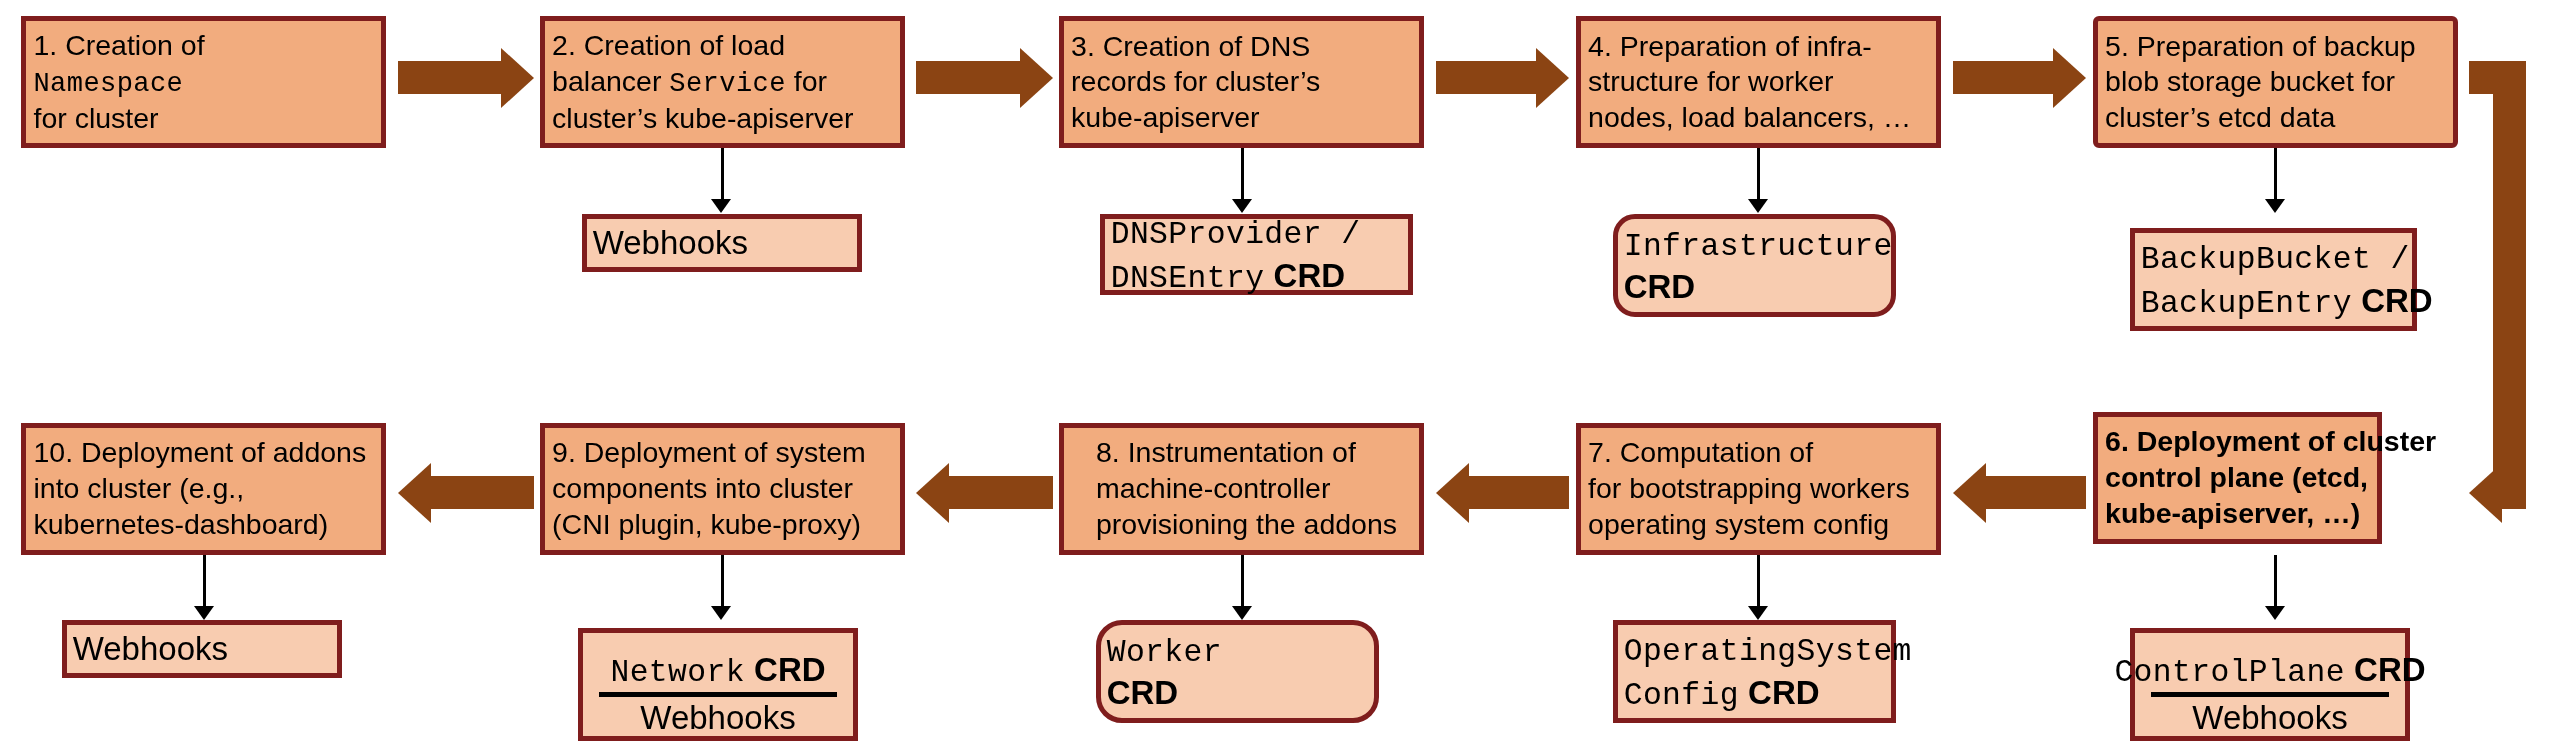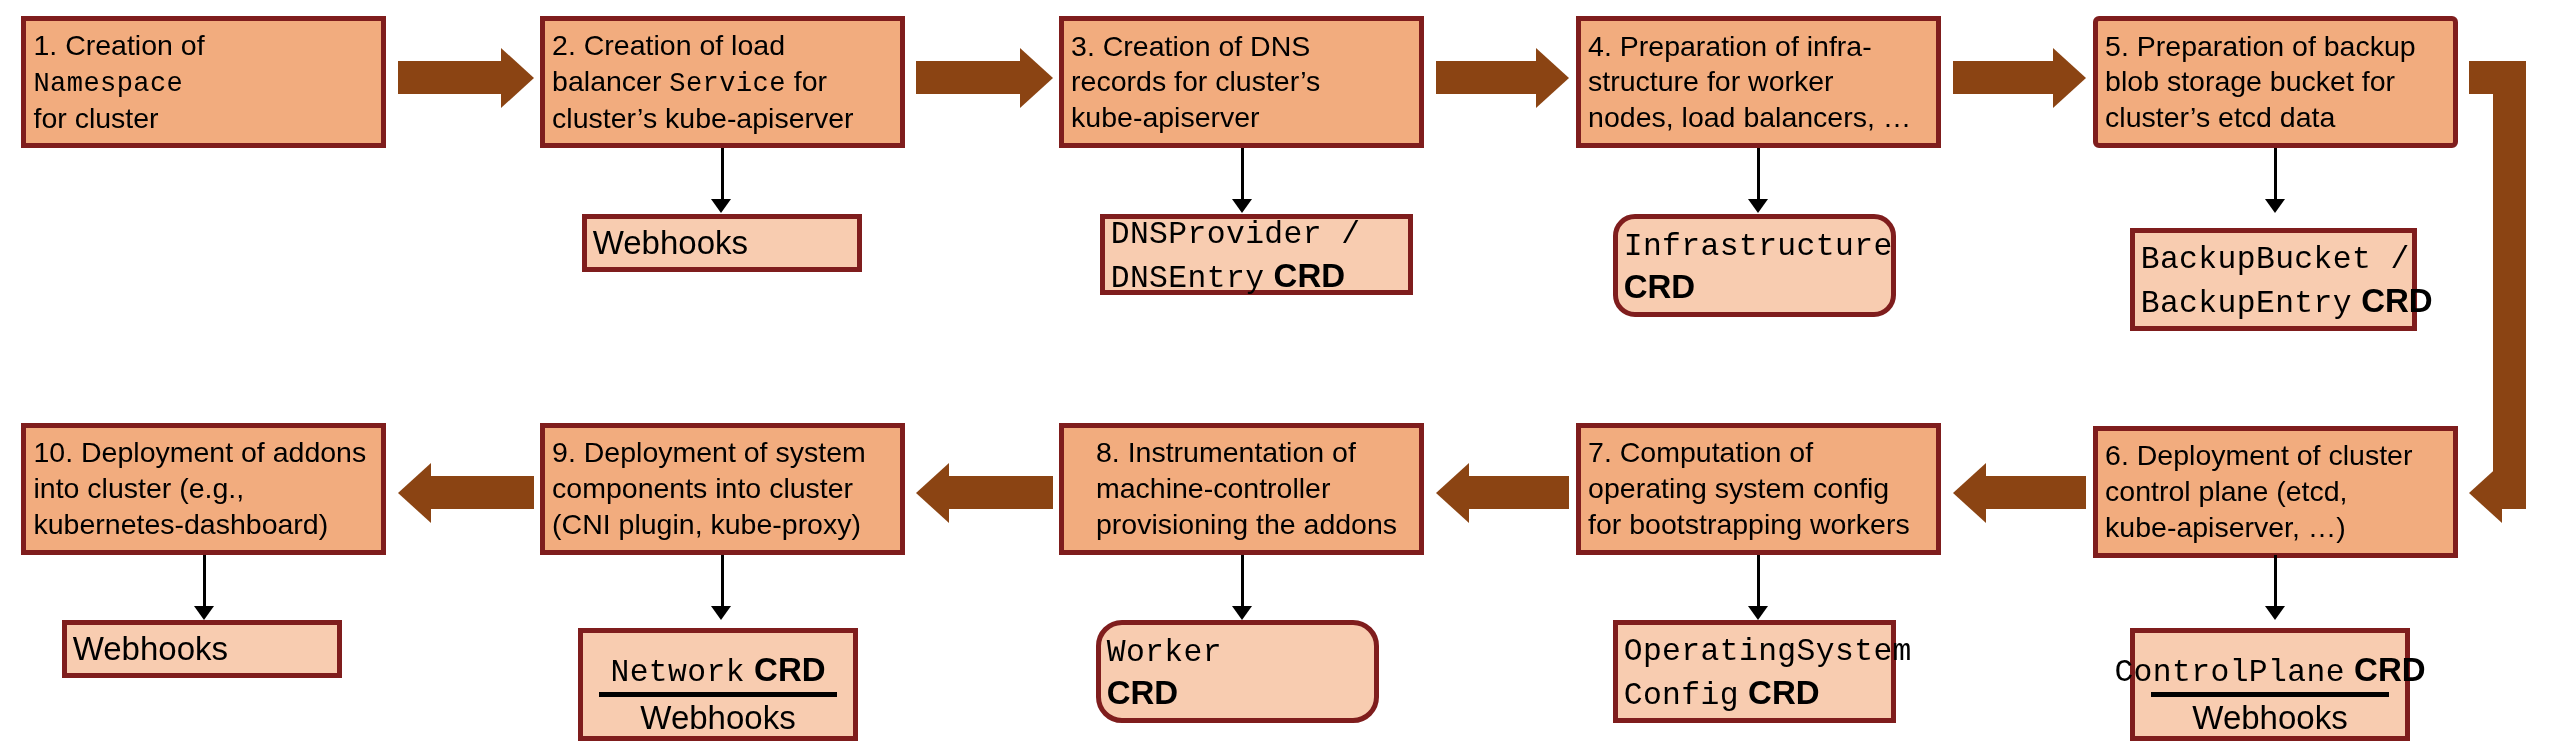--- a/index.html
+++ b/index.html
@@ -114,24 +114,24 @@
       <span class="line"><span>components into cluster</span></span>
       <span class="line"><span>(CNI plugin, kube-proxy)</span></span>
     </div>
     <div class="box step" style="left: 1059px; top: 423px; width: 365px; height: 132px; padding-left: 32px;">
       <span class="line"><span>8. Instrumentation of</span></span>
       <span class="line"><span>machine-controller</span></span>
       <span class="line"><span>provisioning the addons</span></span>
     </div>
     <div class="box step" style="left: 1576px; top: 423px; width: 365px; height: 132px;">
       <span class="line"><span>7. Computation of</span></span>
+      <span class="line"><span>for bootstrapping workers</span></span>
       <span class="line"><span>operating system config</span></span>
-      <span class="line"><span>for bootstrapping workers</span></span>
-    </div>
-    <div class="box step" style="left: 2093px; top: 426px; width: 365px; height: 132px;">
+    </div>
+    <div class="box step" style="left: 2093px; top: 412px; width: 289px; height: 132px; font-weight: bold;">
       <span class="line"><span>6. Deployment of cluster</span></span>
       <span class="line"><span>control plane (etcd,</span></span>
       <span class="line"><span>kube-apiserver, …)</span></span>
     </div>
     <div class="vlink" style="left: 721px; top: 148px; height: 52px;"></div>
     <div class="vlink-head" style="left: 711px; top: 199px;"></div>
     <div class="box artifact" style="left: 582px; top: 214px; width: 280px; height: 58px;">
       <span class="line"><span>Webhooks</span></span>
     </div>
     <div class="vlink" style="left: 1241px; top: 148px; height: 52px;"></div>

